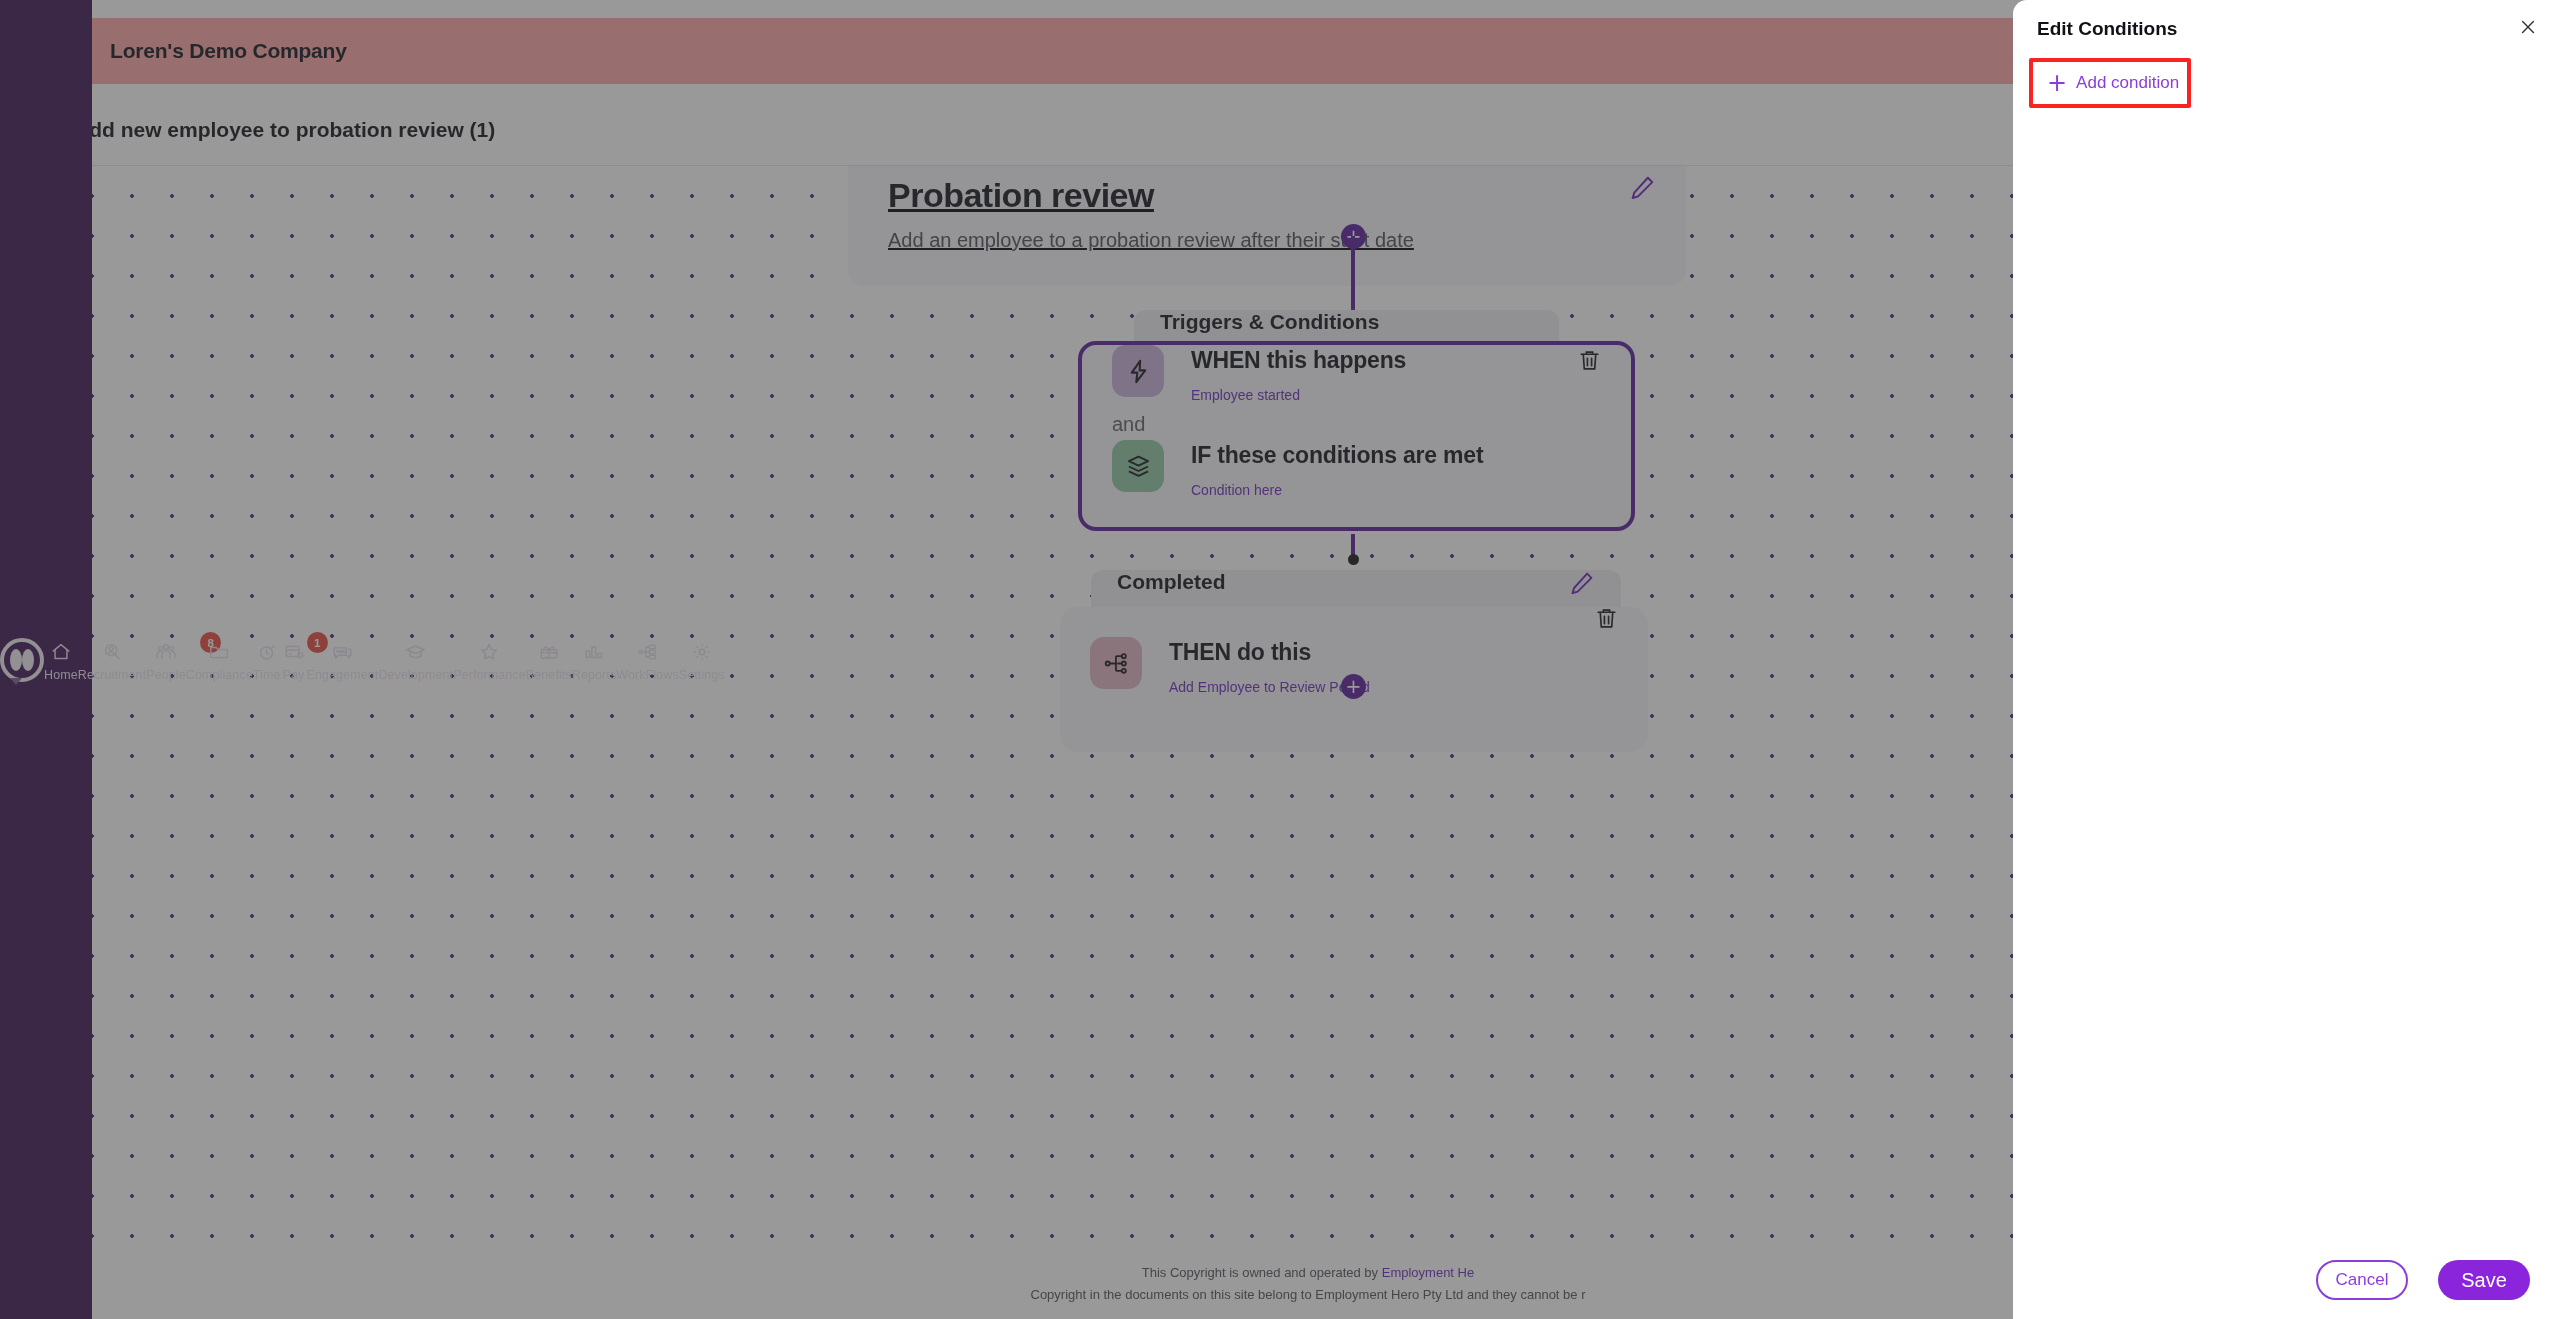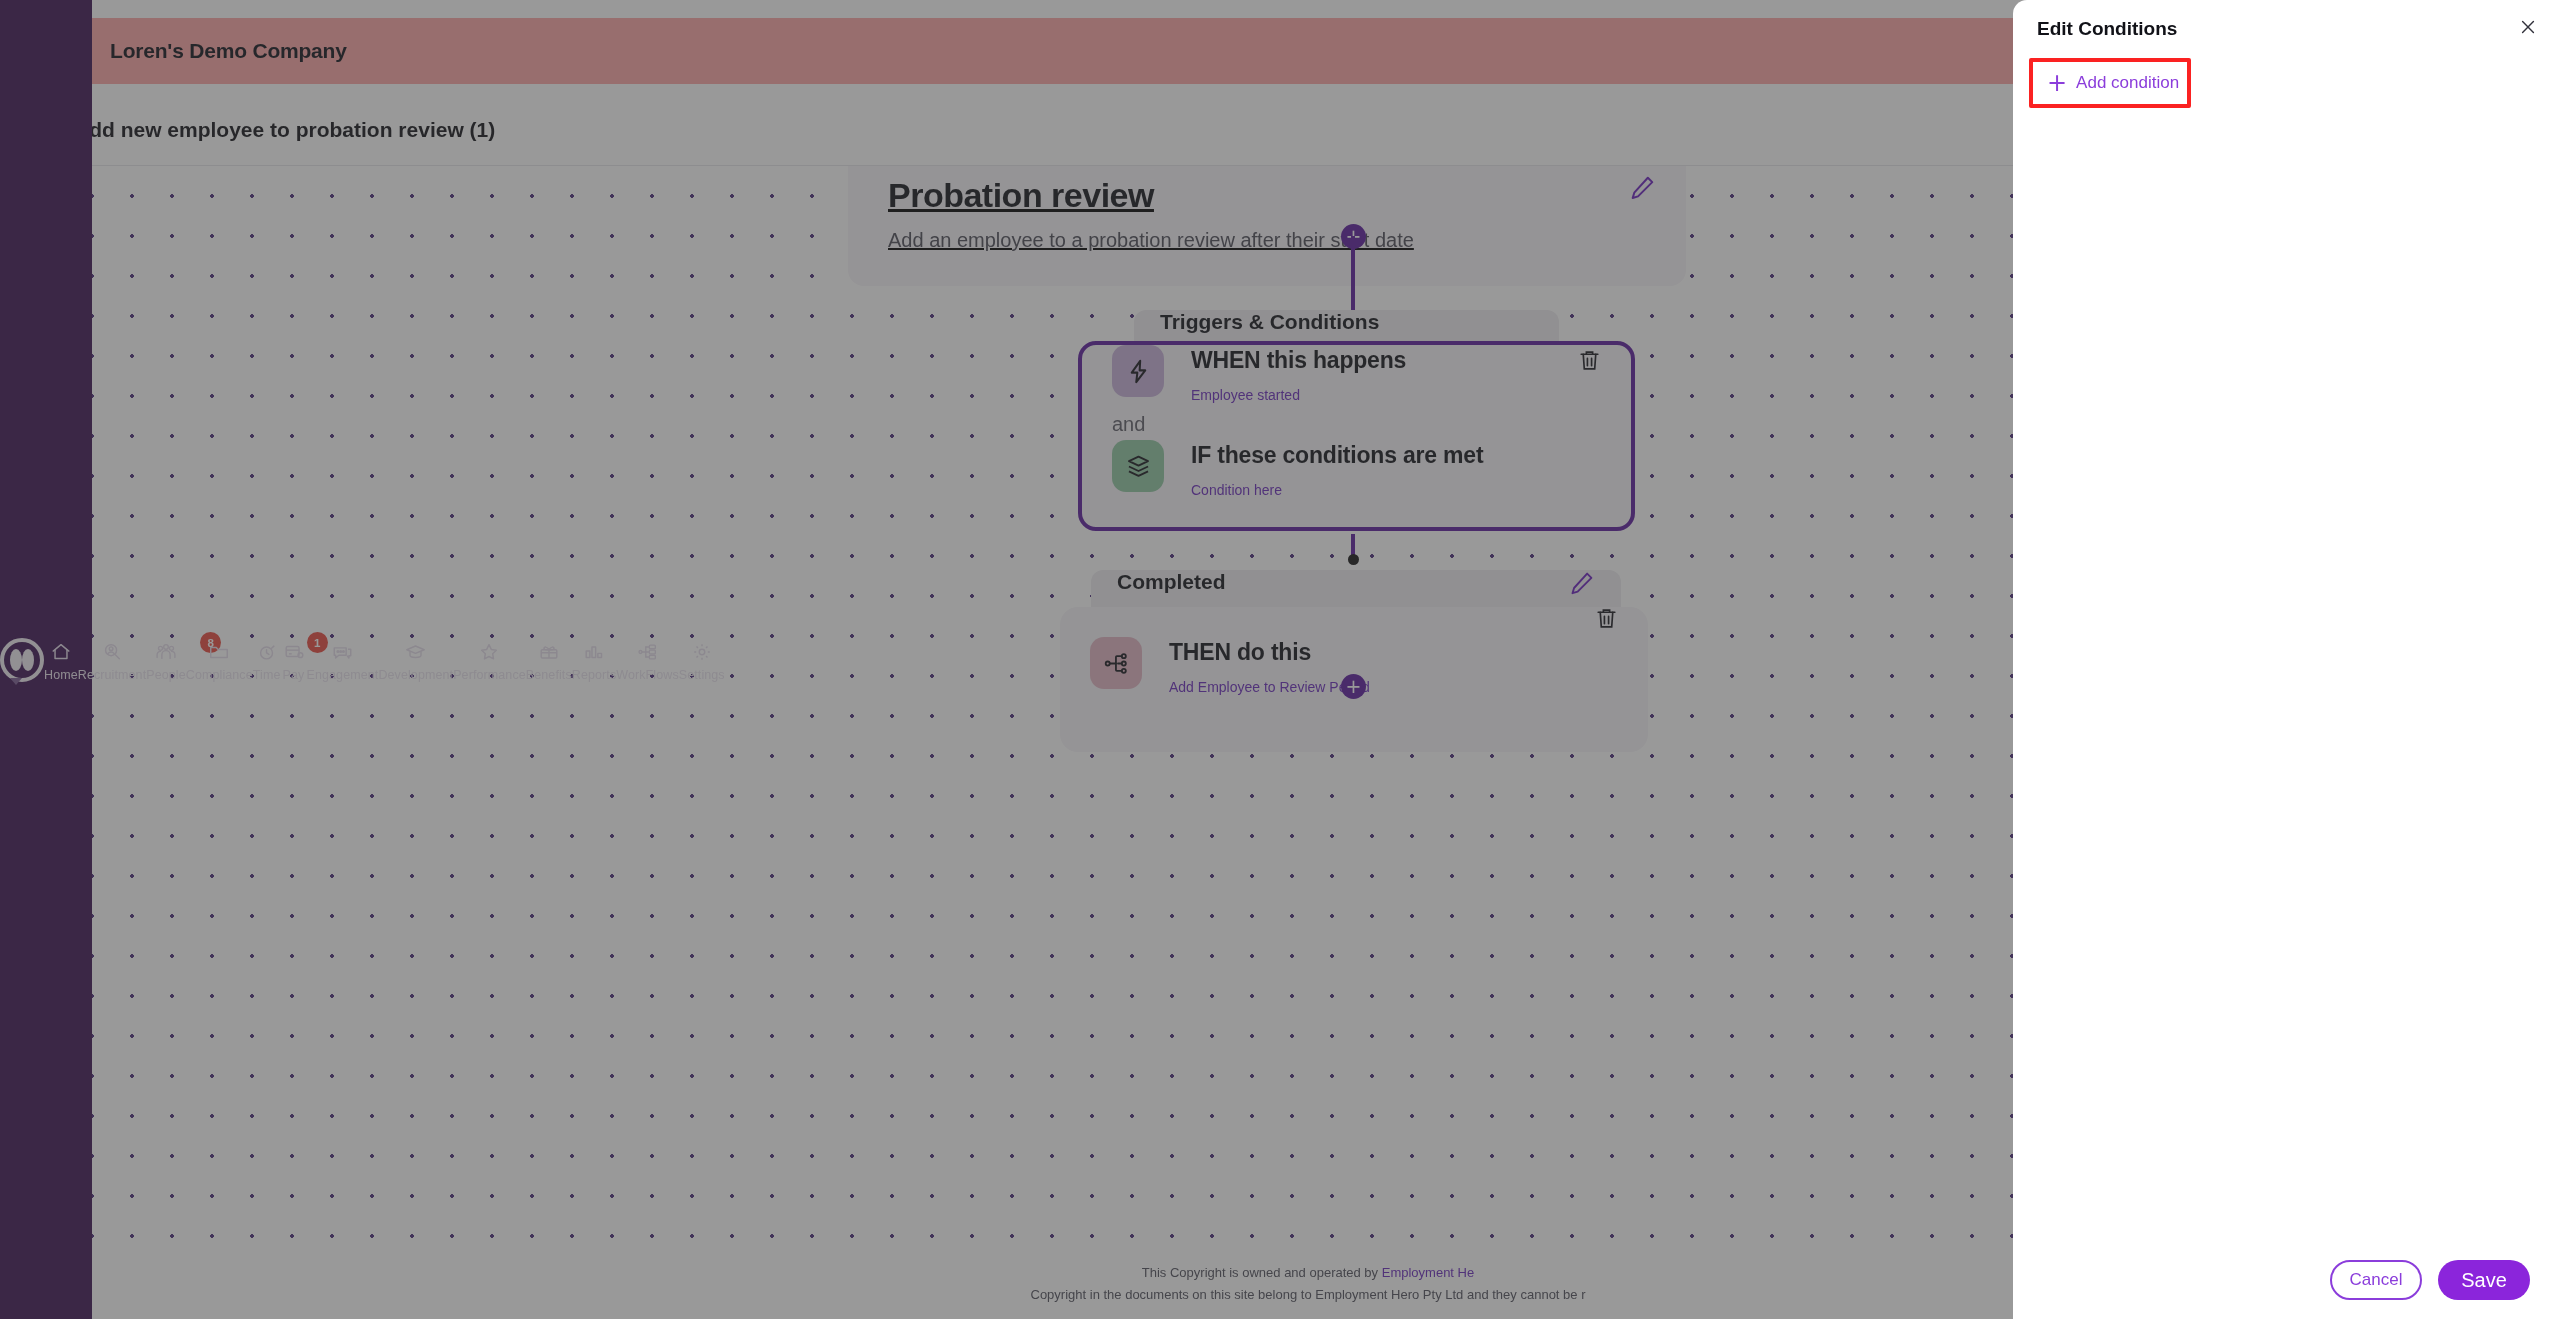--- a/index.html
+++ b/index.html
@@ -360,21 +360,21 @@
     font-size: 24px; color: #8b3ddb; line-height: 1;
     font-family: "DejaVu Sans", sans-serif;
   }
   #add-condition-label {
     font-size: 17px; color: #8b3ddb;
   }
   #panel-body { flex: 1; }
   #panel-footer {
     height: 78px;
     display: flex; align-items: center; justify-content: flex-end;
-    gap: 16px;
+    gap: 30px;
     padding-right: 30px;
   }
   #cancel-btn {
     height: 40px; min-width: 92px;
     border-radius: 20px;
     border: 2px solid #8b3ddb;
     background: #fff;
     color: #8b3ddb;
     font-size: 17px;
     display: flex; align-items: center; justify-content: center;

